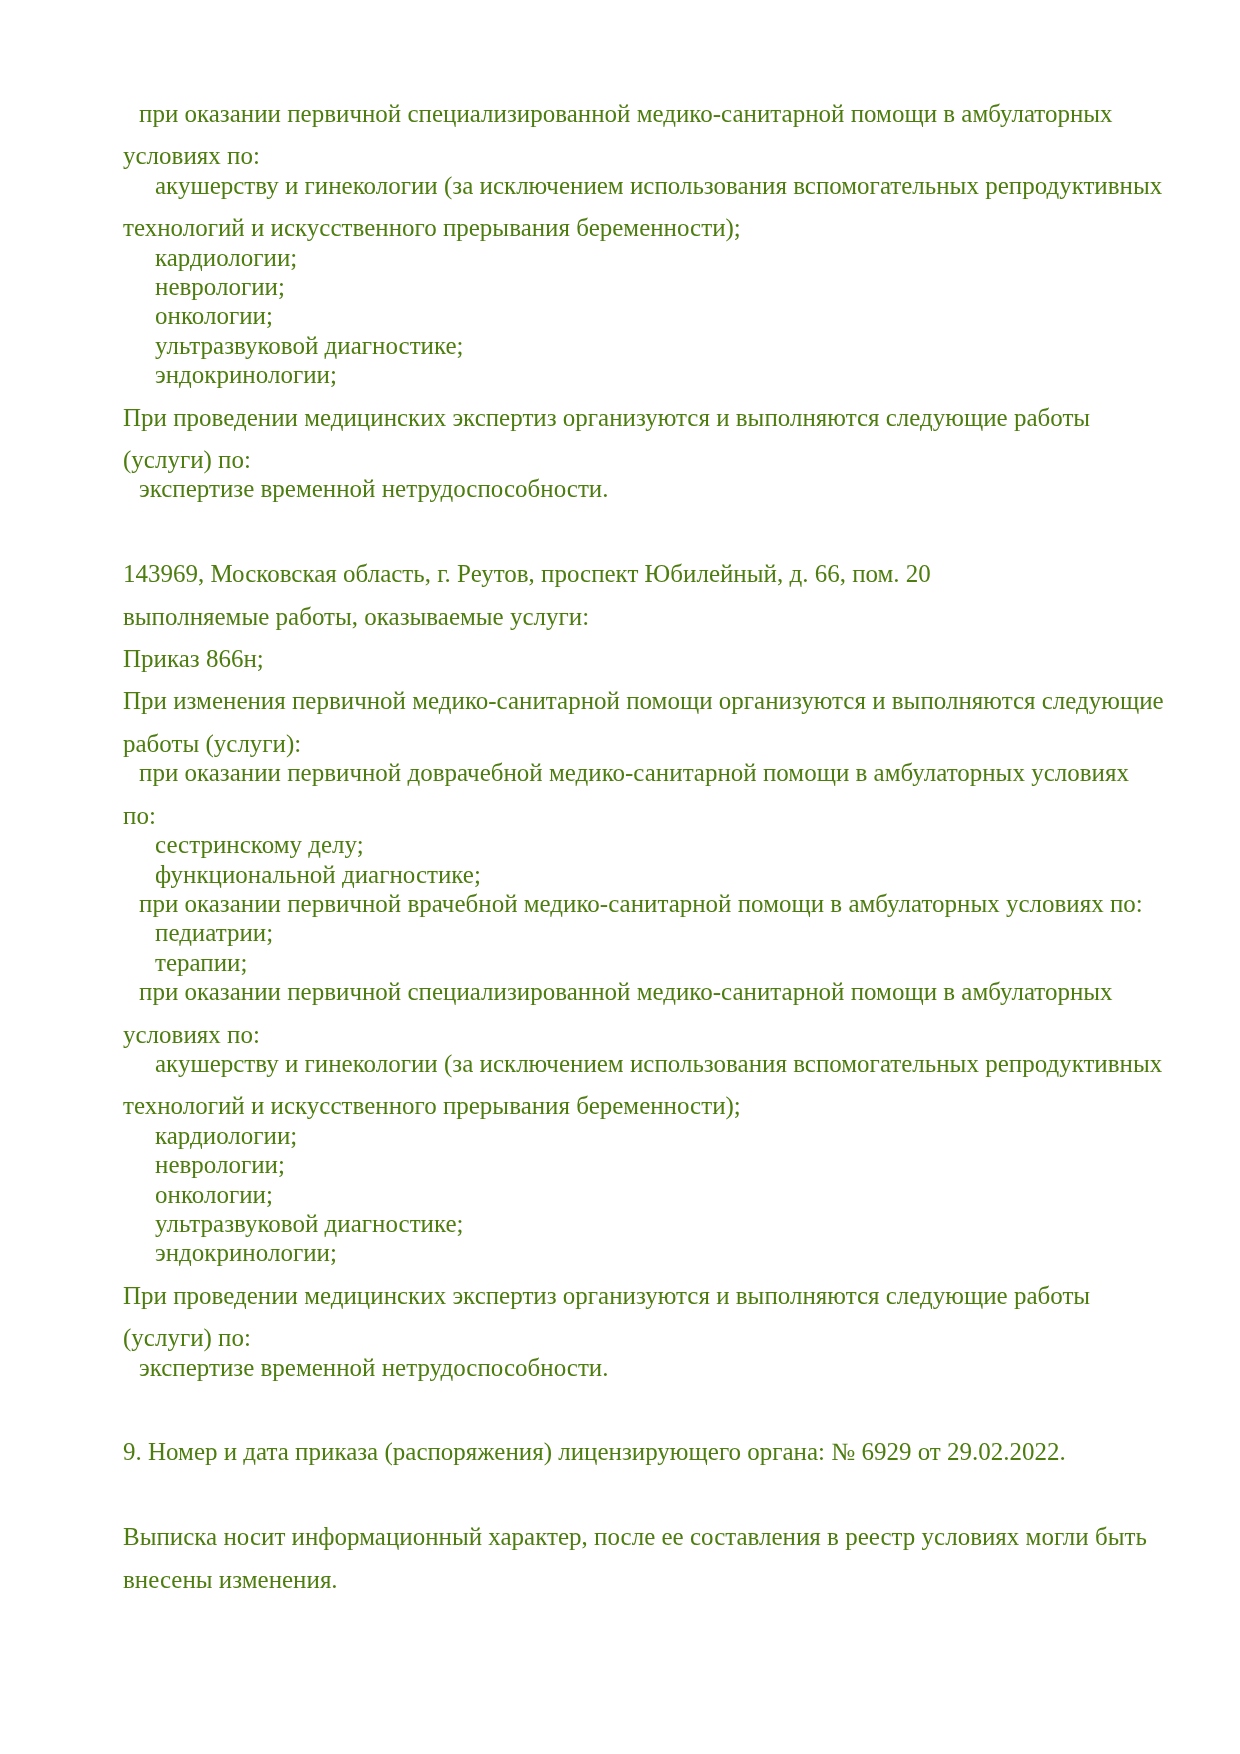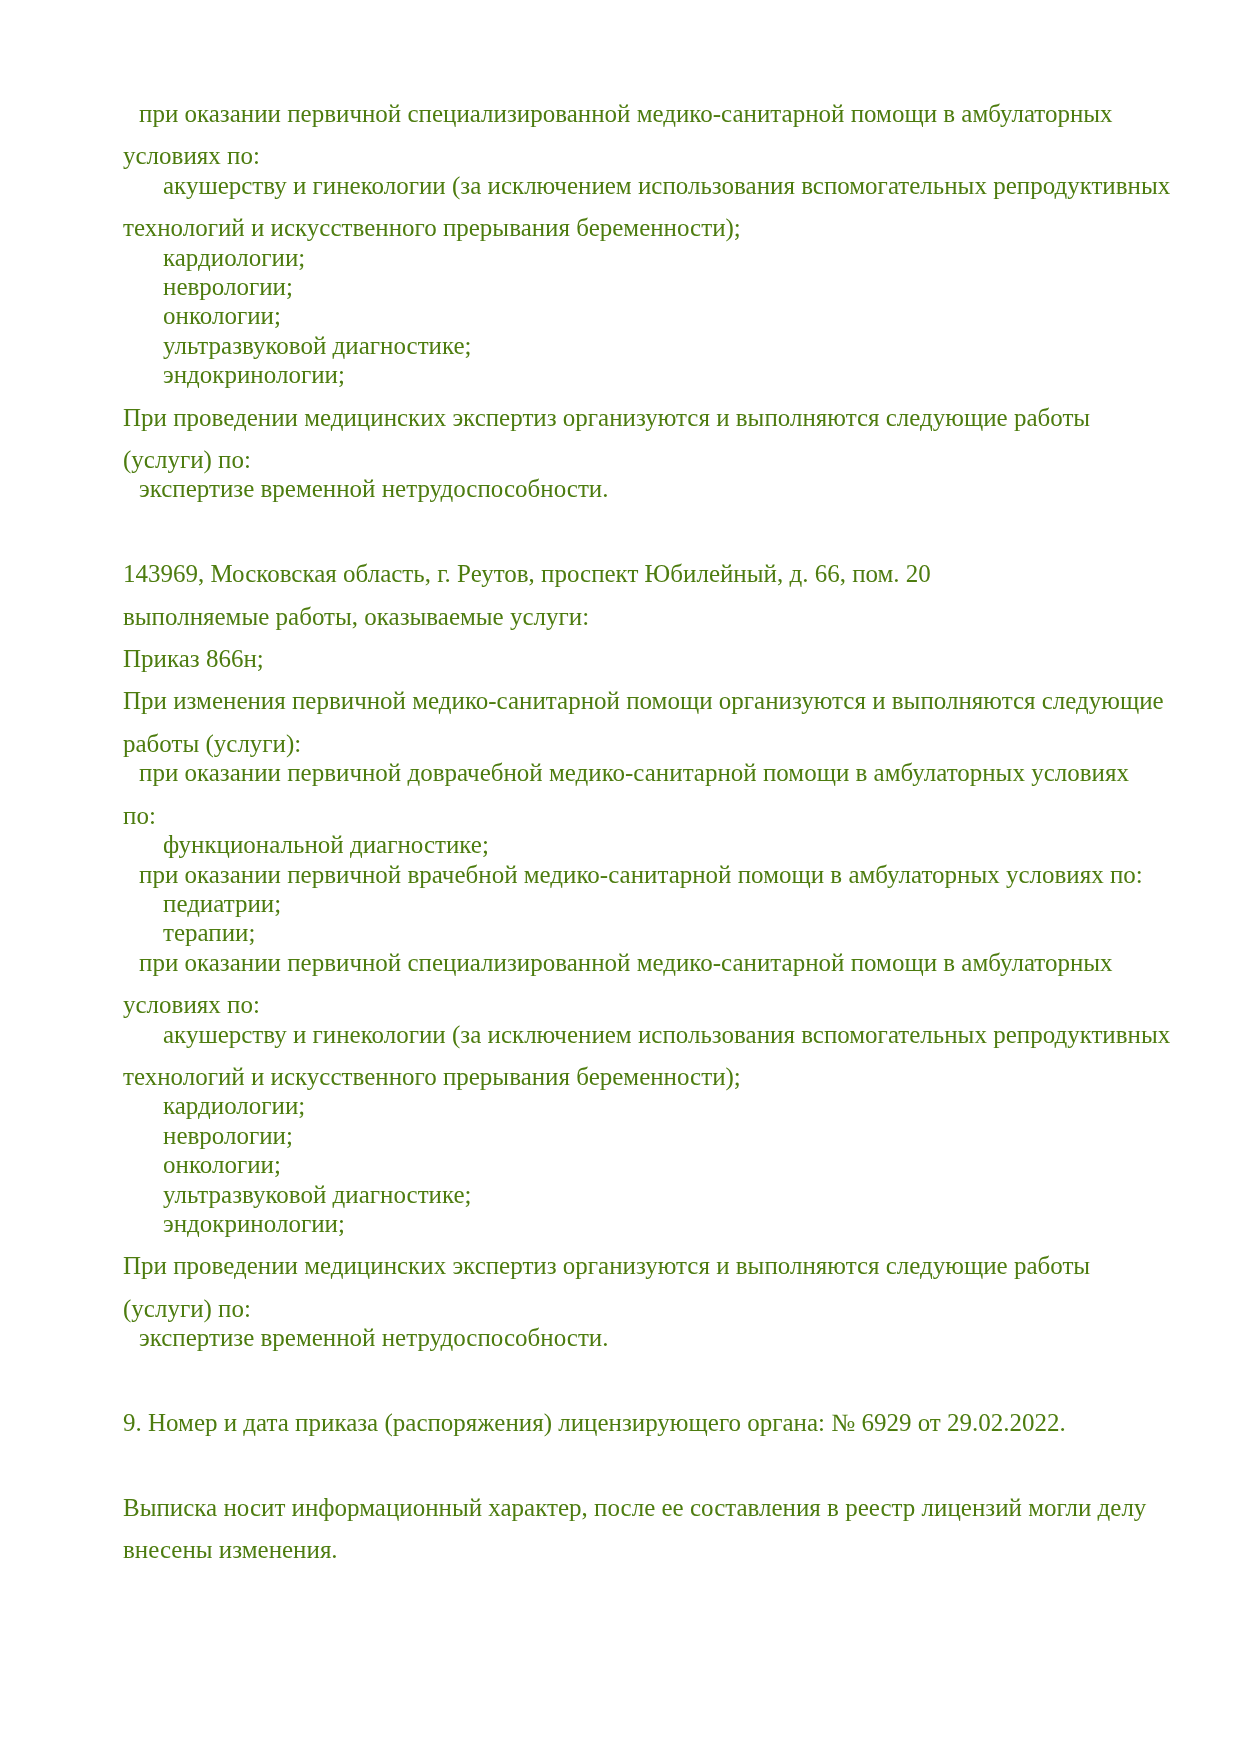--- a/index.html
+++ b/index.html
@@ -23,21 +23,21 @@
     left: 123px;
     top: 99px;
     right: 30px;
   }
   .line {
     white-space: pre;
     min-height: 29.4px;
   }
   .indent-0 { margin-left: 0; margin-top: 13px; }
   .indent-1 { margin-left: 16px; }
-  .indent-2 { margin-left: 40px; }
+  .indent-2 { margin-left: 32px; }
 </style>
 </head>
 <body>
 
 <div class="page">
   <div class="text-block">
 
   <div class="line indent-1">при оказании первичной специализированной медико-санитарной помощи в амбулаторных</div>
       <div class="line indent-0">условиях по:</div>
       <div class="line indent-2">акушерству и гинекологии (за исключением использования вспомогательных репродуктивных</div>
@@ -51,35 +51,36 @@
       <div class="line indent-0">(услуги) по:</div>
       <div class="line indent-1">экспертизе временной нетрудоспособности.</div>
       <div class="line indent-0"></div>
       <div class="line indent-0">143969, Московская область, г. Реутов, проспект Юбилейный, д. 66, пом. 20</div>
       <div class="line indent-0">выполняемые работы, оказываемые услуги:</div>
       <div class="line indent-0">Приказ 866н;</div>
       <div class="line indent-0">При изменения первичной медико-санитарной помощи организуются и выполняются следующие</div>
       <div class="line indent-0">работы (услуги):</div>
       <div class="line indent-1">при оказании первичной доврачебной медико-санитарной помощи в амбулаторных условиях</div>
       <div class="line indent-0">по:</div>
+      <div class="line indent-2">сестринскому делу;</div>
       <div class="line indent-2">функциональной диагностике;</div>
       <div class="line indent-1">при оказании первичной врачебной медико-санитарной помощи в амбулаторных условиях по:</div>
       <div class="line indent-2">педиатрии;</div>
       <div class="line indent-2">терапии;</div>
       <div class="line indent-1">при оказании первичной специализированной медико-санитарной помощи в амбулаторных</div>
       <div class="line indent-0">условиях по:</div>
       <div class="line indent-2">акушерству и гинекологии (за исключением использования вспомогательных репродуктивных</div>
       <div class="line indent-0">технологий и искусственного прерывания беременности);</div>
       <div class="line indent-2">кардиологии;</div>
       <div class="line indent-2">неврологии;</div>
       <div class="line indent-2">онкологии;</div>
       <div class="line indent-2">ультразвуковой диагностике;</div>
       <div class="line indent-2">эндокринологии;</div>
       <div class="line indent-0">При проведении медицинских экспертиз организуются и выполняются следующие работы</div>
       <div class="line indent-0">(услуги) по:</div>
       <div class="line indent-1">экспертизе временной нетрудоспособности.</div>
       <div class="line indent-0"></div>
       <div class="line indent-0">9. Номер и дата приказа (распоряжения) лицензирующего органа: № 6929 от 29.02.2022.</div>
       <div class="line indent-0"></div>
-      <div class="line indent-0">Выписка носит информационный характер, после ее составления в реестр лицензий могли делу</div>
+      <div class="line indent-0">Выписка носит информационный характер, после ее составления в реестр условиях могли быть</div>
       <div class="line indent-0">внесены изменения.</div>
     </div>
 </div>
 
 </body></html>

